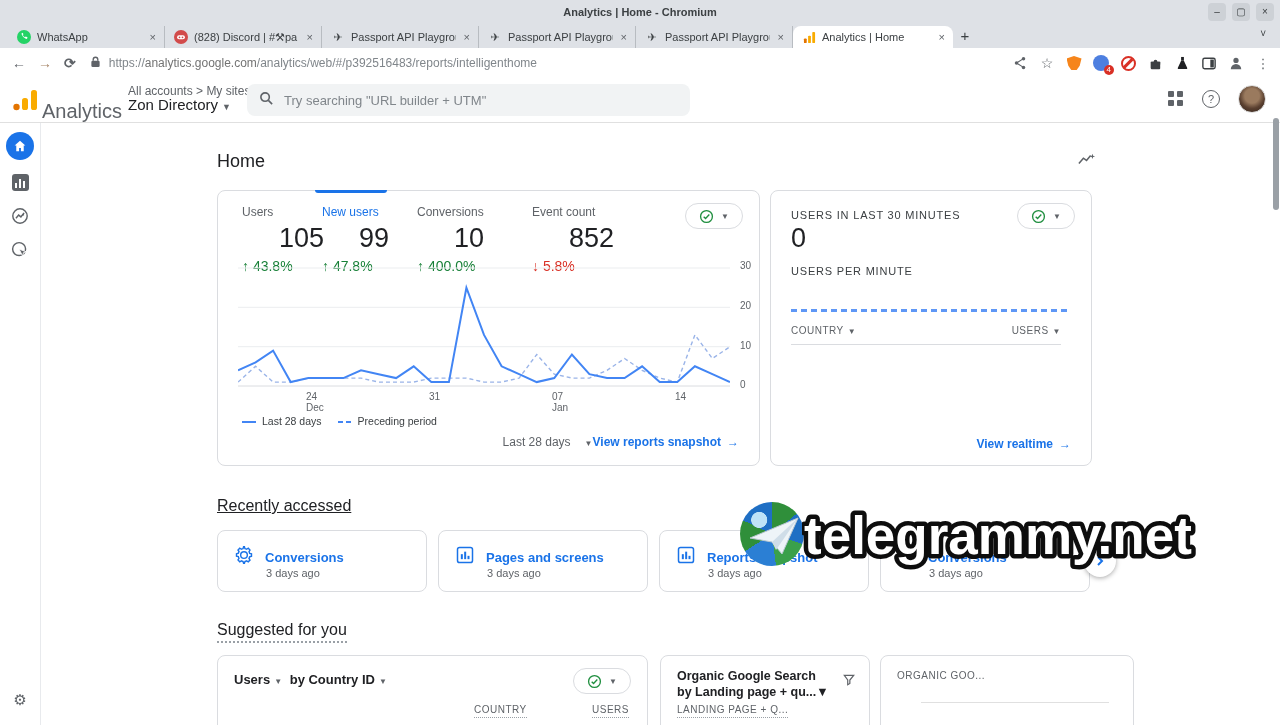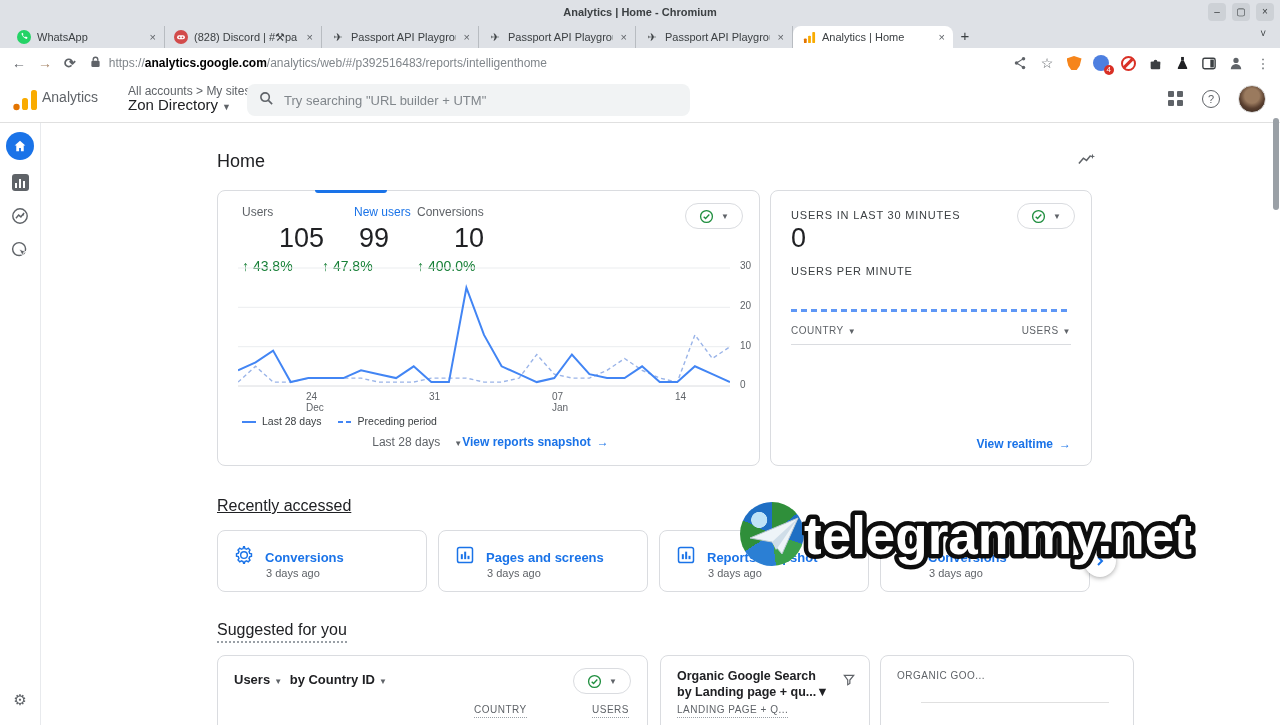--- a/index.html
+++ b/index.html
@@ -18,35 +18,35 @@
   .tab-label { flex:1; white-space:nowrap; overflow:hidden; }
   .tab-close { font-size:11px; color:#5f6368; padding:0 2px; }
   .favicon { width:14px; height:14px; flex:none; display:flex; align-items:center; justify-content:center; }
   .newtab-btn { width:24px; height:22px; text-align:center; line-height:20px; font-size:15px; color:#3c4043; }
   .tabs-chevron { position:absolute; right:14px; top:4px; font-size:10px; color:#3c4043; }
 
   .toolbar { position:absolute; left:0; top:48px; width:1280px; height:30px; background:#fff; display:flex; align-items:center; }
   .nav-ic { font-size:14px; color:#5f6368; margin-left:12px; }
   .lock-ic { margin-left:14px; }
   .url { font-size:12px; color:#80868b; margin-left:8px; white-space:nowrap; }
-  .url b { color:#000000; font-weight:bold; }
+  .url b { color:#737373; font-weight:normal; }
   .toolbar-right { position:absolute; right:8px; top:0; height:30px; display:flex; align-items:center; gap:9px; }
   .ext-ic { width:18px; height:18px; display:flex; align-items:center; justify-content:center; position:relative; }
   .badge { position:absolute; right:-4px; bottom:-3px; background:#d93025; color:#fff; font-size:8px; padding:0 3px; border-radius:6px; line-height:10px; }
   .fox { width:15px; height:14px; background:#f6851b; clip-path:polygon(50% 0,100% 18%,88% 70%,68% 100%,32% 100%,12% 70%,0 18%); }
   .blue-ext { width:16px; height:16px; border-radius:50%; background:#4d7fe0; }
   .red-ban { width:15px; height:15px; border-radius:50%; border:2.5px solid #d93025; position:relative; }
   .red-ban::after { content:""; position:absolute; left:-1px; top:4px; width:12px; height:2.5px; background:#d93025; transform:rotate(-45deg); }
   .star { font-size:14px; color:#5f6368; }
   .dots { font-size:13px; color:#5f6368; letter-spacing:0; }
 
   
   .app-header { position:absolute; left:0; top:78px; width:1280px; height:45px; background:#fff; border-bottom:1px solid #e0e0e0; }
   .ga-logo { position:absolute; left:12px; top:10px; }
-  .brand { position:absolute; left:42px; top:11px; font-size:14px; color:#5f6368; }
+  .brand { position:absolute; left:42px; top:22px; font-size:20px; color:#5f6368; }
   .acct { position:absolute; left:128px; top:6px; font-size:12px; color:#5f6368; }
   .property { position:absolute; left:128px; top:18px; font-size:15px; color:#202124; }
   .property .caret { font-size:9px; color:#5f6368; margin-left:4px; }
   .searchbar { position:absolute; left:247px; top:6px; width:443px; height:32px; background:#f1f3f4; border-radius:8px; display:flex; align-items:center; padding:0 12px; gap:10px; }
   .searchbar input { border:none; outline:none; background:transparent; font-size:13px; color:#202124; width:100%; font-family:"Liberation Sans",sans-serif; }
   .searchbar input::placeholder { color:#80868b; }
   .hdr-right { position:absolute; right:14px; top:7px; display:flex; align-items:center; gap:18px; }
   .grid-ic { width:16px; height:16px; display:grid; grid-template-columns:6px 6px; grid-template-rows:6px 6px; gap:3px; }
   .grid-ic span { background:#5f6368; border-radius:1px; }
   .help-ic { width:18px; height:18px; border-radius:50%; border:1.5px solid #5f6368; color:#5f6368; font-size:11px; text-align:center; line-height:16px; }
@@ -67,48 +67,48 @@
 
   .card { position:absolute; background:#fff; border:1px solid #dadce0; border-radius:8px; }
   .overview-card { left:175px; top:67px; width:543px; height:276px; }
   .realtime-card { left:728px; top:67px; width:322px; height:276px; }
 
   .tab-indicator { position:absolute; left:97px; top:-1px; width:72px; height:3px; background:#1a73e8; border-radius:0 0 3px 3px; }
   .metrics { position:absolute; left:24px; top:14px; display:flex; }
   .metric { display:flex; flex-direction:column; }
   .m1{width:80px} .m2{width:95px} .m3{width:115px}
   .metric-label { font-size:12px; color:#5f6368; }
-  .metric-label.active { color:#1a73e8;margin-left:32px; }
+  .metric-label.active { color:#1a73e8; }
   .metric-value { font-size:27px; color:#202124; margin-top:4px;margin-left:37px; }
   .metric-delta { font-size:14px; margin-top:4px; }
   .delta-up { color:#188038; }
   .delta-down { color:#d93025; }
 
   .pill { position:absolute; top:12px; right:16px; width:58px; height:26px; border:1px solid #dadce0; border-radius:14px; display:flex; align-items:center; justify-content:center; gap:7px; background:#fff; }
   .pill .caret { font-size:8px; color:#5f6368; }
 
   .plot { position:absolute; left:20px; top:74px; width:492px; height:124px; }
   .ytick { position:absolute; left:522px; width:24px; font-size:10px; color:#5f6368; text-align:left; }
   .xlab { position:absolute; top:200px; font-size:10px; color:#5f6368; line-height:11px; }
   .legend { position:absolute; left:24px; top:224px; display:flex; align-items:center; gap:16px; font-size:10.5px; color:#3c4043; }
   .leg-solid { width:14px; height:2.5px; background:#4285f4; margin-right:6px; display:inline-block; vertical-align:middle; }
   .leg-dash { width:14px; height:2.5px; margin-right:6px; display:inline-block; vertical-align:middle;
       background:repeating-linear-gradient(90deg,#4285f4 0 5px,transparent 5px 8px); }
-  .card-footer { position:absolute; left:24px; right:20px; top:244px; display:flex; justify-content:center; align-items:center; }
+  .card-footer { position:absolute; left:24px; right:20px; top:244px; display:flex; justify-content:flex-end; align-items:center; }
   .range-select { font-size:12px; color:#5f6368; }
   .range-select .caret { font-size:8px; margin-left:14px; }
   .blue-link { font-size:12px; color:#1a73e8; font-weight:bold; }
   .blue-link .arrow { margin-left:6px; }
 
   .rt-title { position:absolute; left:20px; top:18px; font-size:11px; letter-spacing:.8px; color:#3c4043; }
   .rt-value { position:absolute; left:20px; top:32px; font-size:27px; color:#202124; }
   .rt-permin { position:absolute; left:20px; top:74px; font-size:11px; letter-spacing:.8px; color:#3c4043; }
   .rt-dashline { position:absolute; left:20px; right:24px; top:118px; height:3px;
       background:repeating-linear-gradient(90deg,#5e97f6 0 6px,transparent 6px 10px); }
-  .rt-header { position:absolute; left:20px; right:20px; top:134px; display:flex; justify-content:space-between; font-size:10px; letter-spacing:.5px; color:#5f6368; padding-bottom:8px; border-bottom:1px solid #dadce0; }
+  .rt-header { position:absolute; left:20px; right:30px; top:134px; display:flex; justify-content:space-between; font-size:10px; letter-spacing:.5px; color:#5f6368; padding-bottom:8px; border-bottom:1px solid #dadce0; }
   .rt-header .caret { font-size:8px; margin-left:4px; }
   .rt-empty { position:absolute; left:0; right:0; top:166px; text-align:center; font-size:12px; color:#5f6368; }
   .rt-link { position:absolute; right:20px; bottom:14px; }
 
   .section-heading { position:absolute; font-size:16px; color:#202124; }
   .dotted-underline { border-bottom:2px dotted #9aa0a6; padding-bottom:3px; }
 
   .recent-card { width:210px; height:62px; top:407px; }
   .rc-row { position:absolute; left:16px; top:14px; display:flex; align-items:center; gap:11px; }
   .rc-title { font-size:13px; color:#1a73e8; font-weight:bold; }
@@ -344,20 +344,25 @@
       <div class="metric m2">
         <span class="metric-label active">New users</span>
         <span class="metric-value">99</span>
         <span class="metric-delta delta-up">↑ 47.8%</span>
       </div>
       <div class="metric m3">
         <span class="metric-label">Conversions</span>
         <span class="metric-value">10</span>
         <span class="metric-delta delta-up">↑ 400.0%</span>
       </div>
+      <div class="metric">
+        <span class="metric-label">Event count</span>
+        <span class="metric-value">852</span>
+        <span class="metric-delta delta-down">↓ 5.8%</span>
+      </div>
     </div>
     <div class="pill">
       <svg width="15" height="15" viewBox="0 0 16 16">
           <circle cx="8" cy="8" r="6.3" fill="none" stroke="#1e8e3e" stroke-width="1.4"></circle>
           <path d="M5 8.2l2 2 4-4.4" fill="none" stroke="#1e8e3e" stroke-width="1.4"></path>
         </svg>
       <span class="caret">▼</span>
     </div>
 
     <div class="plot">

